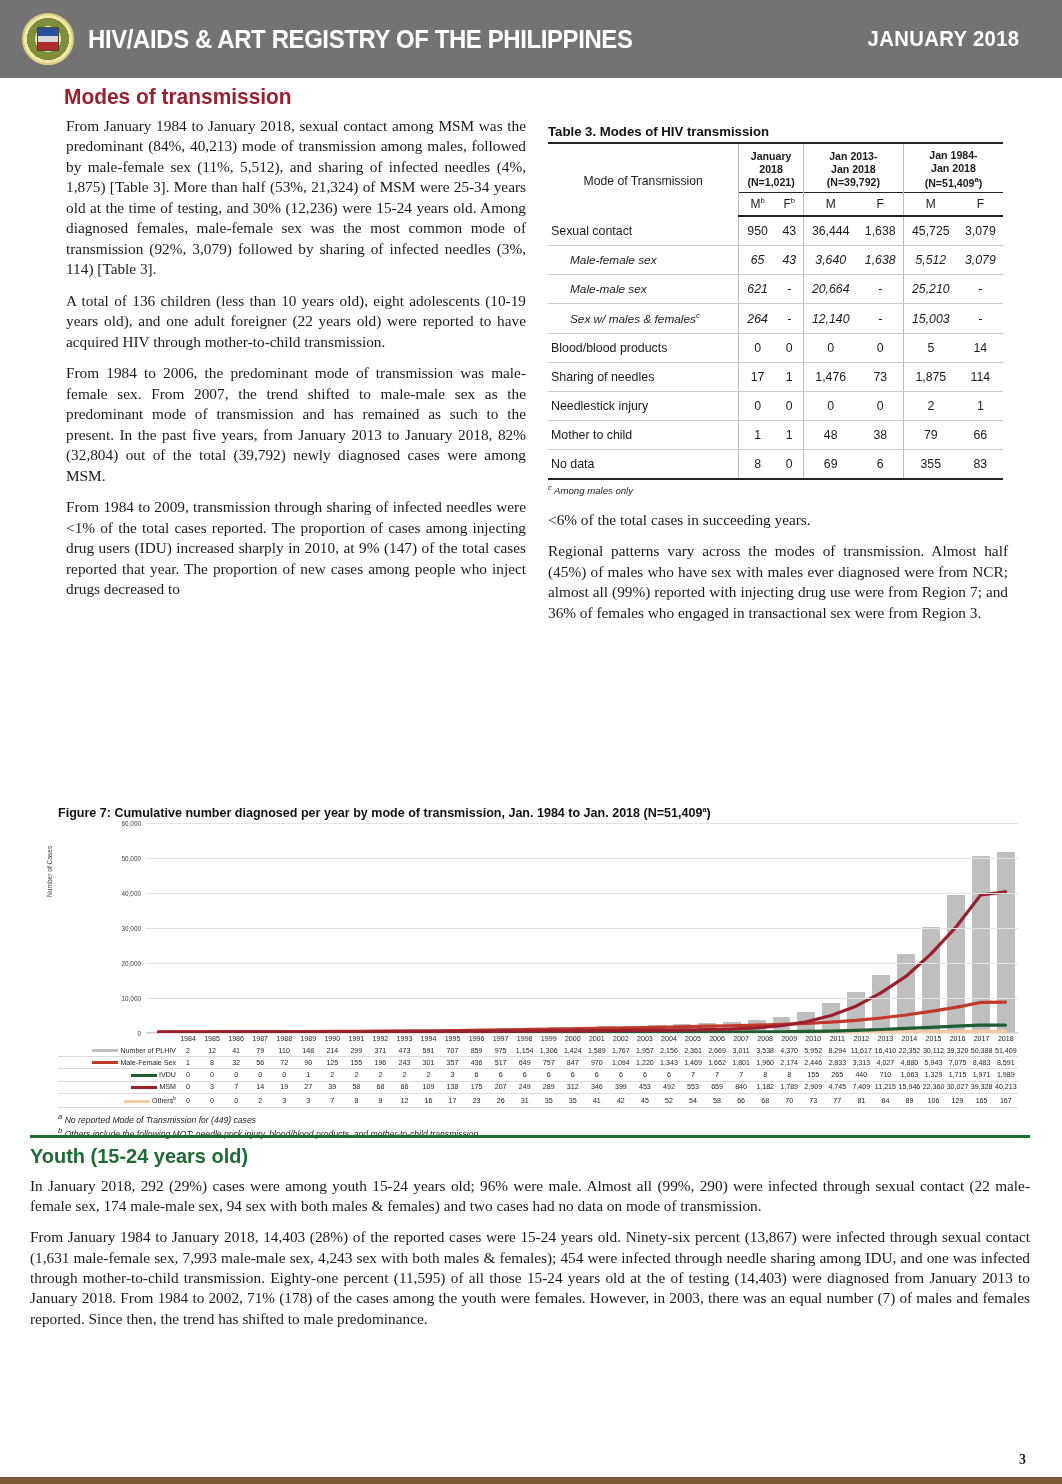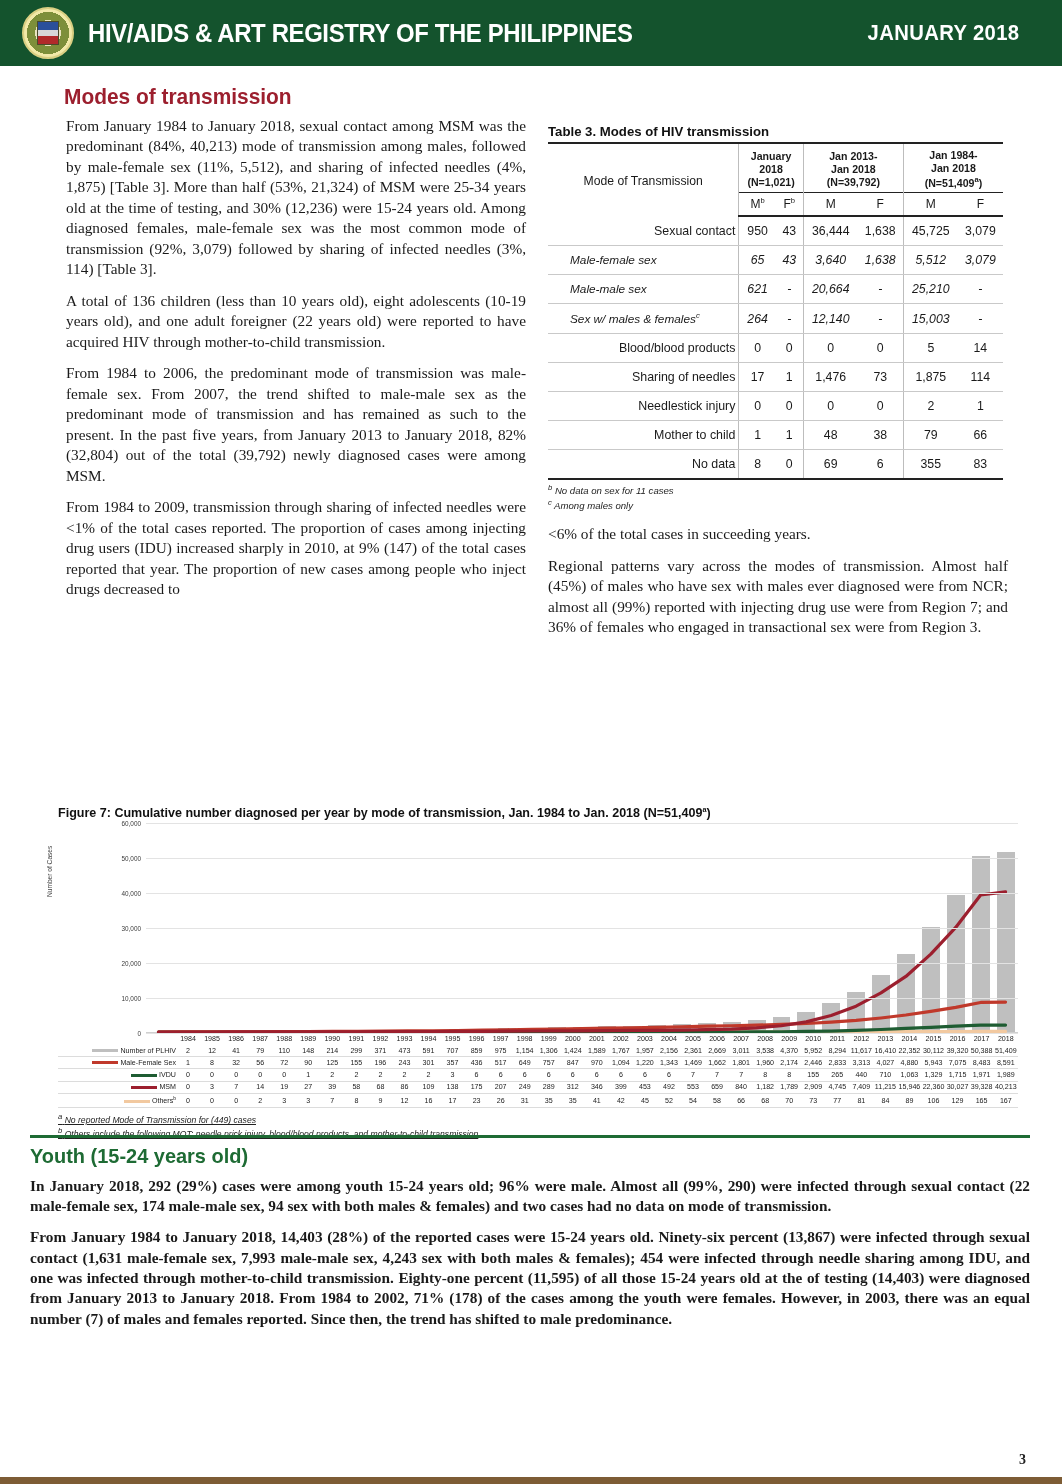--- a/index.html
+++ b/index.html
@@ -7,22 +7,22 @@
   body {
     width:1062px; height:1484px;
     background:#fff;
     font-family:"Liberation Serif", serif;
     position:relative;
     overflow:hidden;
   }
 
   
   .header{
-    position:absolute; left:0; top:0; width:1062px; height:66px;
-    background:#14532d;
+    position:absolute; left:0; top:0; width:1062px; height:78px;
+    background:#737373;
     display:flex; align-items:center;
   }
   .seal{
     width:52px; height:52px; margin-left:22px; flex:0 0 auto;
     border-radius:50%;
     background:
       radial-gradient(circle at 50% 50%, #e9e3c0 0 38%, #7d8f3a 38% 62%, #f2e9a8 62% 78%, #8d9a3c 78% 100%);
     border:2px solid #d9cf82;
     position:relative;
   }
@@ -130,21 +130,21 @@
     border-top:1px solid #222;
     border-bottom:2px solid #222;
   }
   .t3 tbody tr td{
     border-bottom:1px solid #c9c9c9;
     padding:7px 3px;
     text-align:center;
     font-size:12.3px;
   }
   .t3 tbody tr.lastrow td{ border-bottom:2px solid #222;margin-left:19px; }
-  .t3 td.lbl{ text-align:right; padding-left:3px; font-size:12.4px; }
+  .t3 td.lbl{ text-align:left; padding-left:3px; font-size:12.4px; }
   .t3 td.sub{
     text-align:left; padding-left:22px; font-style:italic; font-size:11.8px;
   }
   .t3 tr td.sub, .t3 tr.subrow td{ font-style:italic; }
   .t3 .vl{ border-left:1px solid #bdbdbd; }
   sup{ font-size:7.6px; vertical-align:super; }
   .t3foot{
     font-family:"Liberation Sans", sans-serif;
     font-style:italic;
     font-size:9.6px;
@@ -228,21 +228,20 @@
   table.dt td.name span.txt{ font-size:7.1px; }
   table.dt tr.years td.name{ border-bottom:none; }
 
   .fig-foot{
     font-family:"Liberation Sans", sans-serif;
     font-style:italic;
     font-size:8.6px;
     line-height:1.3;
     color:#222;
     margin:4px 0 8px 28px;
-    text-decoration:underline;
   }
 
   
   .sp-wrap{ position:absolute; left:30px; top:1065px; width:1000px; }
   .sp-title{
     text-align:center;
     color:#1e6b34;
     font-family:"Liberation Sans", sans-serif;
     font-weight:bold;
     font-size:20px;
@@ -252,21 +251,21 @@
   .sp-rule{ height:2.5px; background:#1e6b34; margin:0 0 6px 0; }
   .sp-sub{
     color:#1e6b34;
     font-family:"Liberation Sans", sans-serif;
     font-weight:bold;
     font-size:21px;
     margin:0 0 8px 0;
     transform:scaleX(0.95);
     transform-origin:left center;
   }
-  .sp-wrap p.body{ font-size:15.3px; line-height:1.33;font-weight:bold; }
+  .sp-wrap p.body{ font-size:15.3px; line-height:1.33; }
 
   .footer-rule{
     position:absolute; left:0; bottom:0; width:1062px; height:7px;
     background:#7d5c35;
   }
   .pagenum{
     position:absolute; right:36px; bottom:16px;
     font-family:"Liberation Serif", serif;
     font-weight:bold; font-size:14px; color:#222;
   }
@@ -404,21 +403,20 @@
               <td class="vl">8</td>
               <td>0</td>
               <td class="vl">69</td>
               <td>6</td>
               <td class="vl">355</td>
               <td>83</td>
             </tr>
           </tbody>
       </table>
       <div class="t3foot">
-        <div><sup>b</sup> <span>No data on sex for 11 cases</span></div>
         <div><sup>c</sup> <span>Among males only</span></div>
       </div>
 
       <div style="margin-top:12px;">
         <p class="body">&lt;6% of the total cases in succeeding years.</p>
         <p class="body">Regional patterns vary across the modes of transmission. Almost half (45%) of males who have sex with males ever diagnosed were from NCR; almost all (99%) reported with injecting drug use were from Region 7; and 36% of females who engaged in transactional sex were from Region 3.</p>
       </div>
     </div>
   </div>
 

